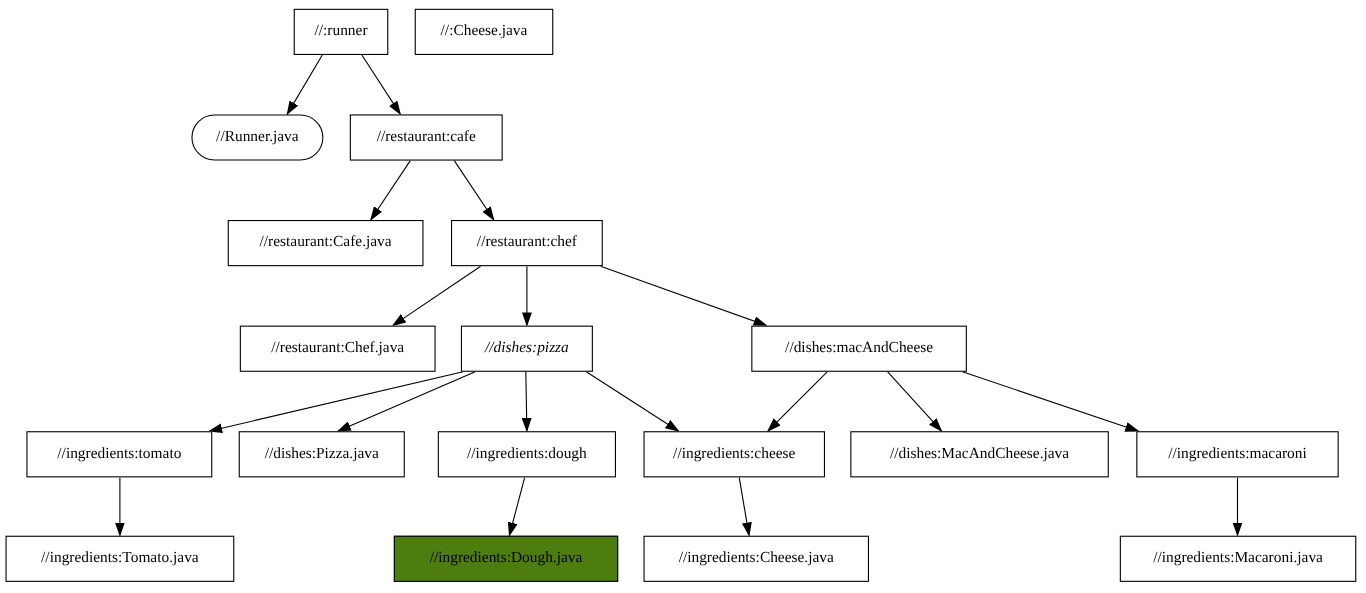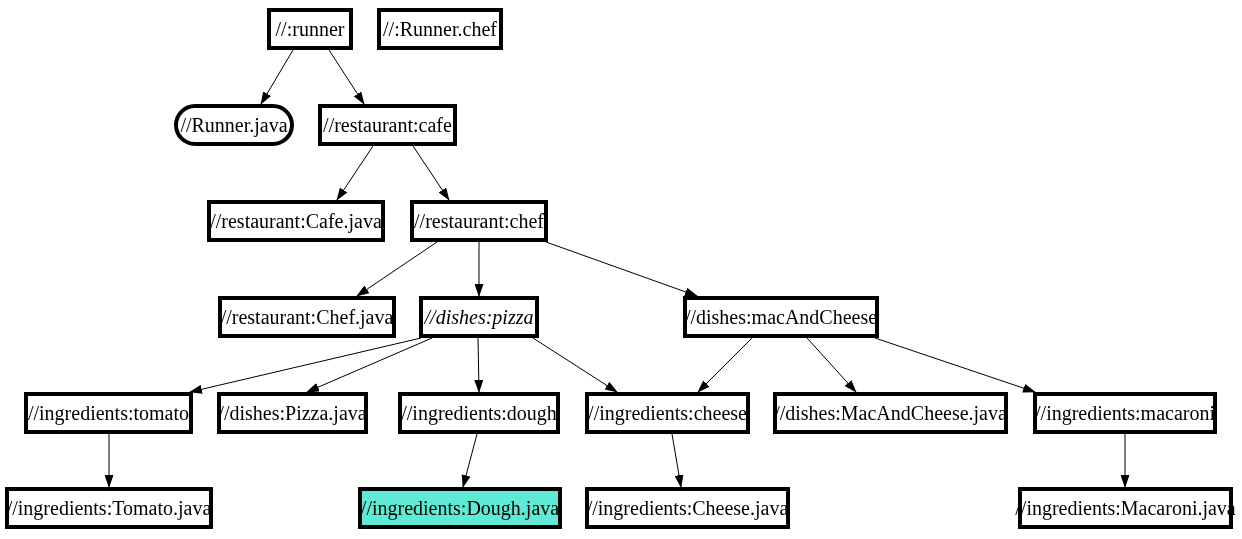--- a/index.html
+++ b/index.html
@@ -17,27 +17,27 @@
   }
   .edges-layer {
     position: absolute;
     left: 0;
     top: 0;
     z-index: 1;
   }
   .node {
     position: absolute;
     box-sizing: border-box;
-    border: 4px solid #fca5a5;
+    border: 1px solid #fca5a5;
     background: #ffffff;
     color: #000000;
     display: flex;
     align-items: center;
     justify-content: center;
-    font-size: 20px;
+    font-size: 14px;
     line-height: 1;
     white-space: nowrap;
     z-index: 2;
   }
 </style>
 </head>
 <body>
 
 <div class="canvas">
   <svg class="edges-layer" width="1242" height="539">
@@ -62,32 +62,32 @@
         <line x1="807" y1="338" x2="856" y2="392" stroke="#000000" stroke-width="1" marker-end="url(#arrowhead)"></line>
         <line x1="875" y1="338" x2="1035" y2="392" stroke="#000000" stroke-width="1" marker-end="url(#arrowhead)"></line>
         <line x1="109" y1="434" x2="109" y2="487" stroke="#000000" stroke-width="1" marker-end="url(#arrowhead)"></line>
         <line x1="477" y1="434" x2="463" y2="487" stroke="#000000" stroke-width="1" marker-end="url(#arrowhead)"></line>
         <line x1="672" y1="434" x2="681" y2="487" stroke="#000000" stroke-width="1" marker-end="url(#arrowhead)"></line>
         <line x1="1125" y1="434" x2="1125" y2="487" stroke="#000000" stroke-width="1" marker-end="url(#arrowhead)"></line>
       </g>
   </svg>
   <div id="node-group">
       <div class="node" style="left: 267px; top: 8px; width: 86px; height: 42px; background: rgb(255, 255, 255); border-color: rgb(0, 0, 0); color: rgb(0, 0, 0);">//:runner</div>
-      <div class="node" style="left: 377px; top: 8px; width: 126px; height: 42px; background: rgb(255, 255, 255); border-color: rgb(0, 0, 0); color: rgb(0, 0, 0);">//:Runner.chef</div>
+      <div class="node" style="left: 377px; top: 8px; width: 126px; height: 42px; background: rgb(255, 255, 255); border-color: rgb(0, 0, 0); color: rgb(0, 0, 0);">//:Cheese.java</div>
       <div class="node" style="left: 174px; top: 104px; width: 120px; height: 42px; background: rgb(255, 255, 255); border-color: rgb(0, 0, 0); color: rgb(0, 0, 0); border-radius: 21px;">//Runner.java</div>
       <div class="node" style="left: 318px; top: 104px; width: 139px; height: 42px; background: rgb(255, 255, 255); border-color: rgb(0, 0, 0); color: rgb(0, 0, 0);">//restaurant:cafe</div>
       <div class="node" style="left: 207px; top: 200px; width: 178px; height: 42px; background: rgb(255, 255, 255); border-color: rgb(0, 0, 0); color: rgb(0, 0, 0);">//restaurant:Cafe.java</div>
       <div class="node" style="left: 410px; top: 200px; width: 138px; height: 42px; background: rgb(255, 255, 255); border-color: rgb(0, 0, 0); color: rgb(0, 0, 0);">//restaurant:chef</div>
       <div class="node" style="left: 218px; top: 296px; width: 178px; height: 42px; background: rgb(255, 255, 255); border-color: rgb(0, 0, 0); color: rgb(0, 0, 0);">//restaurant:Chef.java</div>
       <div class="node" style="left: 419px; top: 296px; width: 120px; height: 42px; background: rgb(255, 255, 255); border-color: rgb(0, 0, 0); color: rgb(0, 0, 0); font-style: italic;">//dishes:pizza</div>
       <div class="node" style="left: 683px; top: 296px; width: 196px; height: 42px; background: rgb(255, 255, 255); border-color: rgb(0, 0, 0); color: rgb(0, 0, 0);">//dishes:macAndCheese</div>
       <div class="node" style="left: 24px; top: 392px; width: 169px; height: 42px; background: rgb(255, 255, 255); border-color: rgb(0, 0, 0); color: rgb(0, 0, 0);">//ingredients:tomato</div>
       <div class="node" style="left: 217px; top: 392px; width: 151px; height: 42px; background: rgb(255, 255, 255); border-color: rgb(0, 0, 0); color: rgb(0, 0, 0);">//dishes:Pizza.java</div>
       <div class="node" style="left: 398px; top: 392px; width: 162px; height: 42px; background: rgb(255, 255, 255); border-color: rgb(0, 0, 0); color: rgb(0, 0, 0);">//ingredients:dough</div>
       <div class="node" style="left: 585px; top: 392px; width: 165px; height: 42px; background: rgb(255, 255, 255); border-color: rgb(0, 0, 0); color: rgb(0, 0, 0);">//ingredients:cheese</div>
       <div class="node" style="left: 773px; top: 392px; width: 235px; height: 42px; background: rgb(255, 255, 255); border-color: rgb(0, 0, 0); color: rgb(0, 0, 0);">//dishes:MacAndCheese.java</div>
       <div class="node" style="left: 1033px; top: 392px; width: 184px; height: 42px; background: rgb(255, 255, 255); border-color: rgb(0, 0, 0); color: rgb(0, 0, 0);">//ingredients:macaroni</div>
       <div class="node" style="left: 5px; top: 487px; width: 208px; height: 42px; background: rgb(255, 255, 255); border-color: rgb(0, 0, 0); color: rgb(0, 0, 0);">//ingredients:Tomato.java</div>
-      <div class="node" style="left: 358px; top: 487px; width: 204px; height: 42px; background: #5eead4; border-color: rgb(0, 0, 0); color: rgb(0, 0, 0);">//ingredients:Dough.java</div>
+      <div class="node" style="left: 358px; top: 487px; width: 204px; height: 42px; background: #4d7c0f; border-color: rgb(0, 0, 0); color: rgb(0, 0, 0);">//ingredients:Dough.java</div>
       <div class="node" style="left: 585px; top: 487px; width: 205px; height: 42px; background: rgb(255, 255, 255); border-color: rgb(0, 0, 0); color: rgb(0, 0, 0);">//ingredients:Cheese.java</div>
       <div class="node" style="left: 1018px; top: 487px; width: 215px; height: 42px; background: rgb(255, 255, 255); border-color: rgb(0, 0, 0); color: rgb(0, 0, 0);">//ingredients:Macaroni.java</div>
     </div>
 </div>
 
 </body></html>

